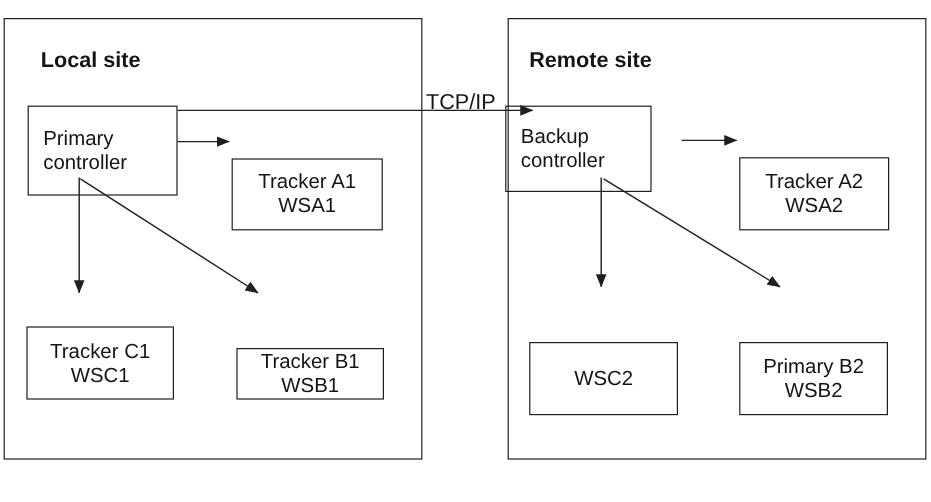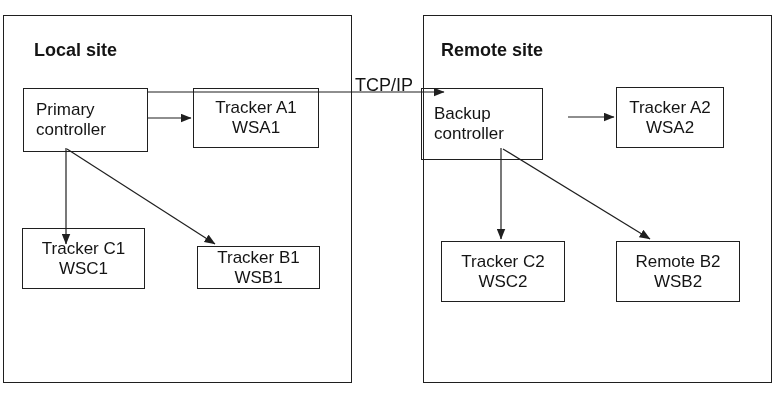--- a/index.html
+++ b/index.html
@@ -38,27 +38,27 @@
     background: transparent;
     box-sizing: border-box;
     display: flex;
     flex-direction: column;
     justify-content: center;
     font-size: 17px;
     line-height: 20px;
     color: #141414;
   }
   .node.align-left   { align-items: flex-start; padding-left: 12px; }
-  .node.align-center { align-items: center; text-align: center; }
-  #node-primary    { left: 23px;  top: 88px;  width: 125px; height: 64px; }
+  .node.align-center { align-items: center; text-align: center; margin-top: 44px; }
+  #node-primary    { left: 23px;  top: 88px;  width: 125px; height: 75px; }
   #node-tracker-a1 { left: 193px; top: 88px;  width: 126px; height: 60px; }
   #node-tracker-c1 { left: 22px;  top: 228px; width: 123px; height: 61px; }
   #node-tracker-b1 { left: 197px; top: 246px; width: 123px; height: 43px; }
   #node-backup     { left: 421px; top: 88px;  width: 122px; height: 72px; }
-  #node-tracker-a2 { left: 616px; top: 87px;  width: 108px; height: 61px; }
+  #node-tracker-a2 { left: 616px; top: 87px;  width: 125px; height: 61px; }
   #node-tracker-c2 { left: 441px; top: 241px; width: 124px; height: 61px; }
   #node-tracker-b2 { left: 616px; top: 241px; width: 124px; height: 61px; }
   #connector-layer {
     position: absolute;
     left: 0; top: 0;
     width: 776px;
     height: 418px;
     pointer-events: none;
   }
   #tcp-label {
@@ -100,25 +100,24 @@
 
   <div class="node align-left" id="node-backup">
     <span>Backup</span>
     <span>controller</span>
   </div>
   <div class="node align-center" id="node-tracker-a2">
     <span>Tracker A2</span>
     <span>WSA2</span>
   </div>
   <div class="node align-center" id="node-tracker-c2">
-    <span>Tracker C2</span>
     <span>WSC2</span>
   </div>
   <div class="node align-center" id="node-tracker-b2">
-    <span>Remote B2</span>
+    <span>Primary B2</span>
     <span>WSB2</span>
   </div>
 
   <div id="tcp-label">TCP/IP</div>
 
   <svg id="connector-layer" width="776" height="418" viewBox="0 0 776 418" xmlns="http://www.w3.org/2000/svg">
     <defs>
       <marker id="ah" viewBox="0 0 10 8" refX="9.5" refY="4" markerWidth="11" markerHeight="9" orient="auto" markerUnits="userSpaceOnUse">
         <path d="M0 0 L10 4 L0 8 Z" fill="#1f1f1f"></path>
       </marker>

